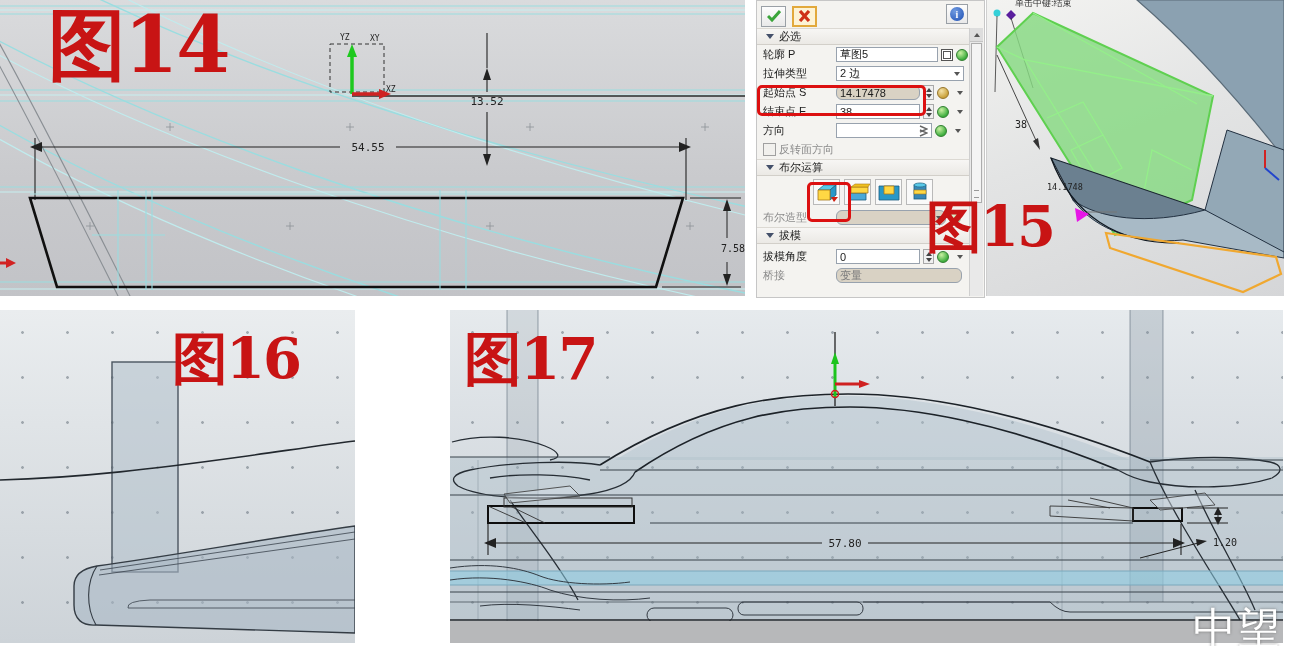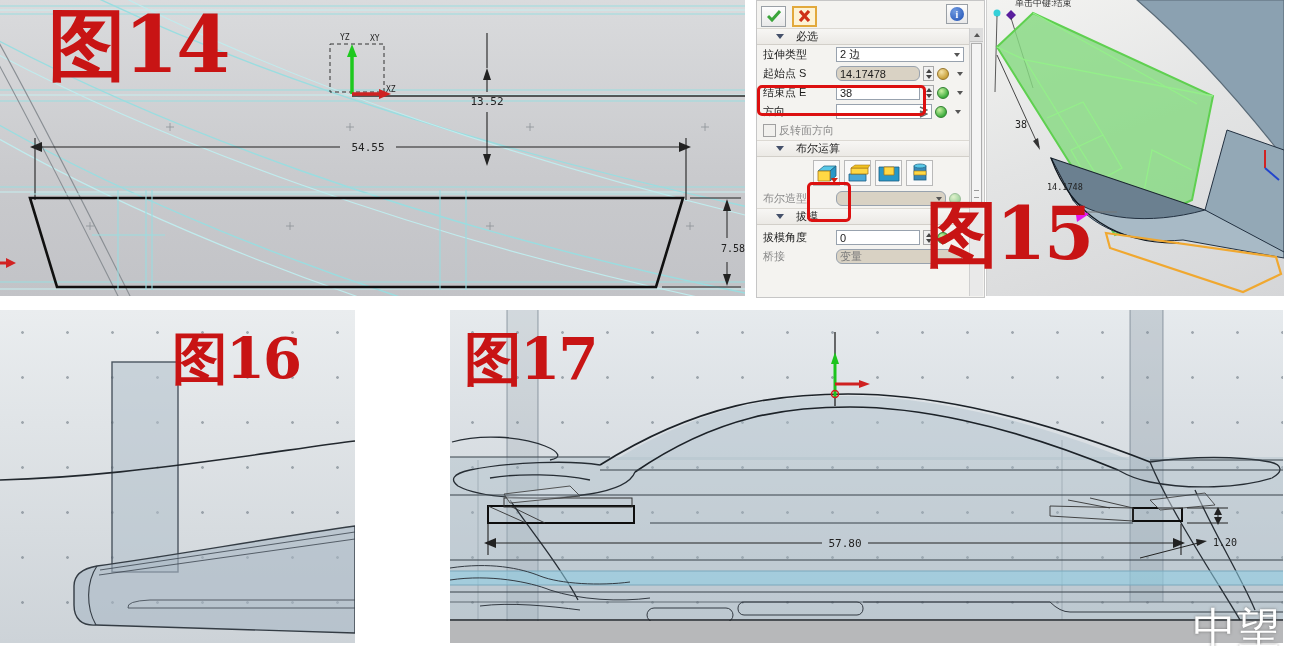--- a/index.html
+++ b/index.html
@@ -11,41 +11,41 @@
   #fig16{left:0;top:310px;width:355px;height:333px;
     background-image:radial-gradient(circle,rgba(80,92,104,.45) 1px,transparent 1.7px),linear-gradient(180deg,#eaedef 0%,#cdd3d8 100%);
     background-size:45px 45px,100% 100%;}
   #fig17{left:450px;top:310px;width:833px;height:333px;
     background-image:radial-gradient(circle,rgba(80,92,104,.45) 1px,transparent 1.7px),linear-gradient(180deg,#e6eaed 0%,#c6cdd4 100%);
     background-size:45px 45px,100% 100%;}
   svg{display:block;}
   .figlabel{position:absolute;color:#c81414;font-family:"DejaVu Serif","Liberation Serif",serif;
     font-weight:bold;line-height:.95;letter-spacing:-2px;pointer-events:none;z-index:6;}
   #lbl14{left:48px;top:8px;font-size:78px;}
-  #lbl15{left:926px;top:200px;font-size:72px;position:absolute;color:#c81414;
+  #lbl15{left:926px;top:200px;font-size:56px;position:absolute;color:#c81414;
     font-family:"DejaVu Serif","Liberation Serif",serif;font-weight:bold;line-height:.95;z-index:6;}
   #lbl16{left:172px;top:22px;font-size:56px;}
   #lbl17{left:14px;top:22px;font-size:58px;}
   #watermark{position:absolute;left:1193px;top:600px;width:90px;height:46px;overflow:hidden;
     color:#fff;font-size:43px;font-weight:normal;letter-spacing:1px;z-index:7;
     text-shadow:0 0 3px rgba(110,110,110,.9);}
   .dim{font-family:"DejaVu Sans Mono","Liberation Mono",monospace;fill:#222;}
   
   #panel{position:absolute;left:756px;top:0;width:229px;height:298px;background:#f4f3f0;
     border:1px solid #c6c6c6;box-sizing:border-box;font-size:11px;color:#1c1c1c;}
   .toolbar{height:26px;display:flex;align-items:center;gap:6px;padding:2px 4px;position:relative;}
   .tbtn{width:25px;height:21px;border:1px solid #9aa0a6;background:linear-gradient(#fdfdfd,#e9e9e9);
     display:flex;align-items:center;justify-content:center;padding:0;}
   .tbtn.cancel{border:2px solid #e2a93c;background:#fdf3d5;}
   .tbtn.info{position:absolute;right:16px;top:3px;width:22px;height:20px;}
   .infoball{width:14px;height:14px;border-radius:50%;background:radial-gradient(circle at 35% 30%,#6f9ae0,#1d4fb4);
     color:#fff;font-size:10px;font-weight:bold;font-family:"Liberation Serif",serif;
     display:flex;align-items:center;justify-content:center;}
   .pbody{position:absolute;left:0;top:27px;right:14px;bottom:0;}
-  .sech{height:15px;display:flex;align-items:center;gap:12px;padding-left:19px;
+  .sech{height:15px;display:flex;align-items:center;gap:5px;padding-left:9px;
     background:linear-gradient(#f7f6f4,#ebe9e5);border-top:1px solid #dcd9d3;border-bottom:1px solid #d2cfc9;color:#222;}
   .tri{width:0;height:0;border-left:4px solid transparent;border-right:4px solid transparent;border-top:5px solid #44506a;}
   .row{height:19px;display:flex;align-items:center;padding-left:6px;gap:3px;}
   .lbl{width:70px;flex:none;white-space:nowrap;}
   .lbl.gray{color:#8b8b8b;}
   .field{height:15px;background:#fff;border:1px solid #98a2ae;padding:0 3px;display:flex;
     align-items:center;box-sizing:border-box;white-space:nowrap;overflow:hidden;}
   .field.beige{background:#d9d2c4;border-radius:6px;}
   .caret{width:0;height:0;border-left:3.5px solid transparent;border-right:3.5px solid transparent;
     border-top:4px solid #555;margin-left:auto;}
@@ -202,20 +202,30 @@
       <button class="tbtn info">
         <span class="infoball">i</span>
       </button>
     </div>
     <div class="pbody">
       <div class="sech">
         <span class="tri"></span>
         <span>必选</span>
       </div>
       <div class="row">
+        <span class="lbl">轮廓 P</span>
+        <span class="field" style="width:102px">
+          <span>草图5</span>
+        </span>
+        <span class="sketchicon">
+            <i></i>
+          </span>
+        <span class="picker"></span>
+      </div>
+      <div class="row">
         <span class="lbl">拉伸类型</span>
         <span class="field" style="width:128px">
           <span>2 边</span>
           <span class="caret"></span>
         </span>
       </div>
       <div class="row">
         <span class="lbl">起始点 S</span>
         <span class="field beige" style="width:84px">
           <span>14.17478</span>

